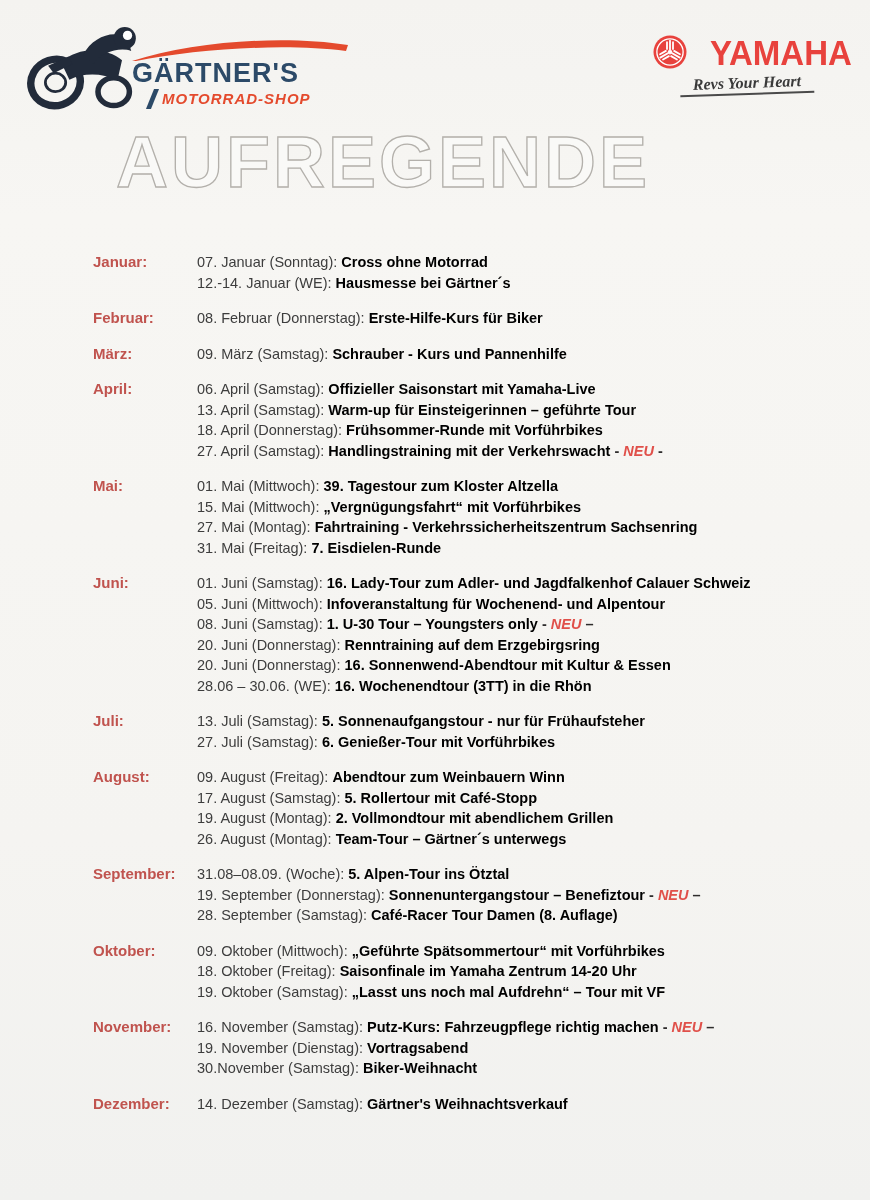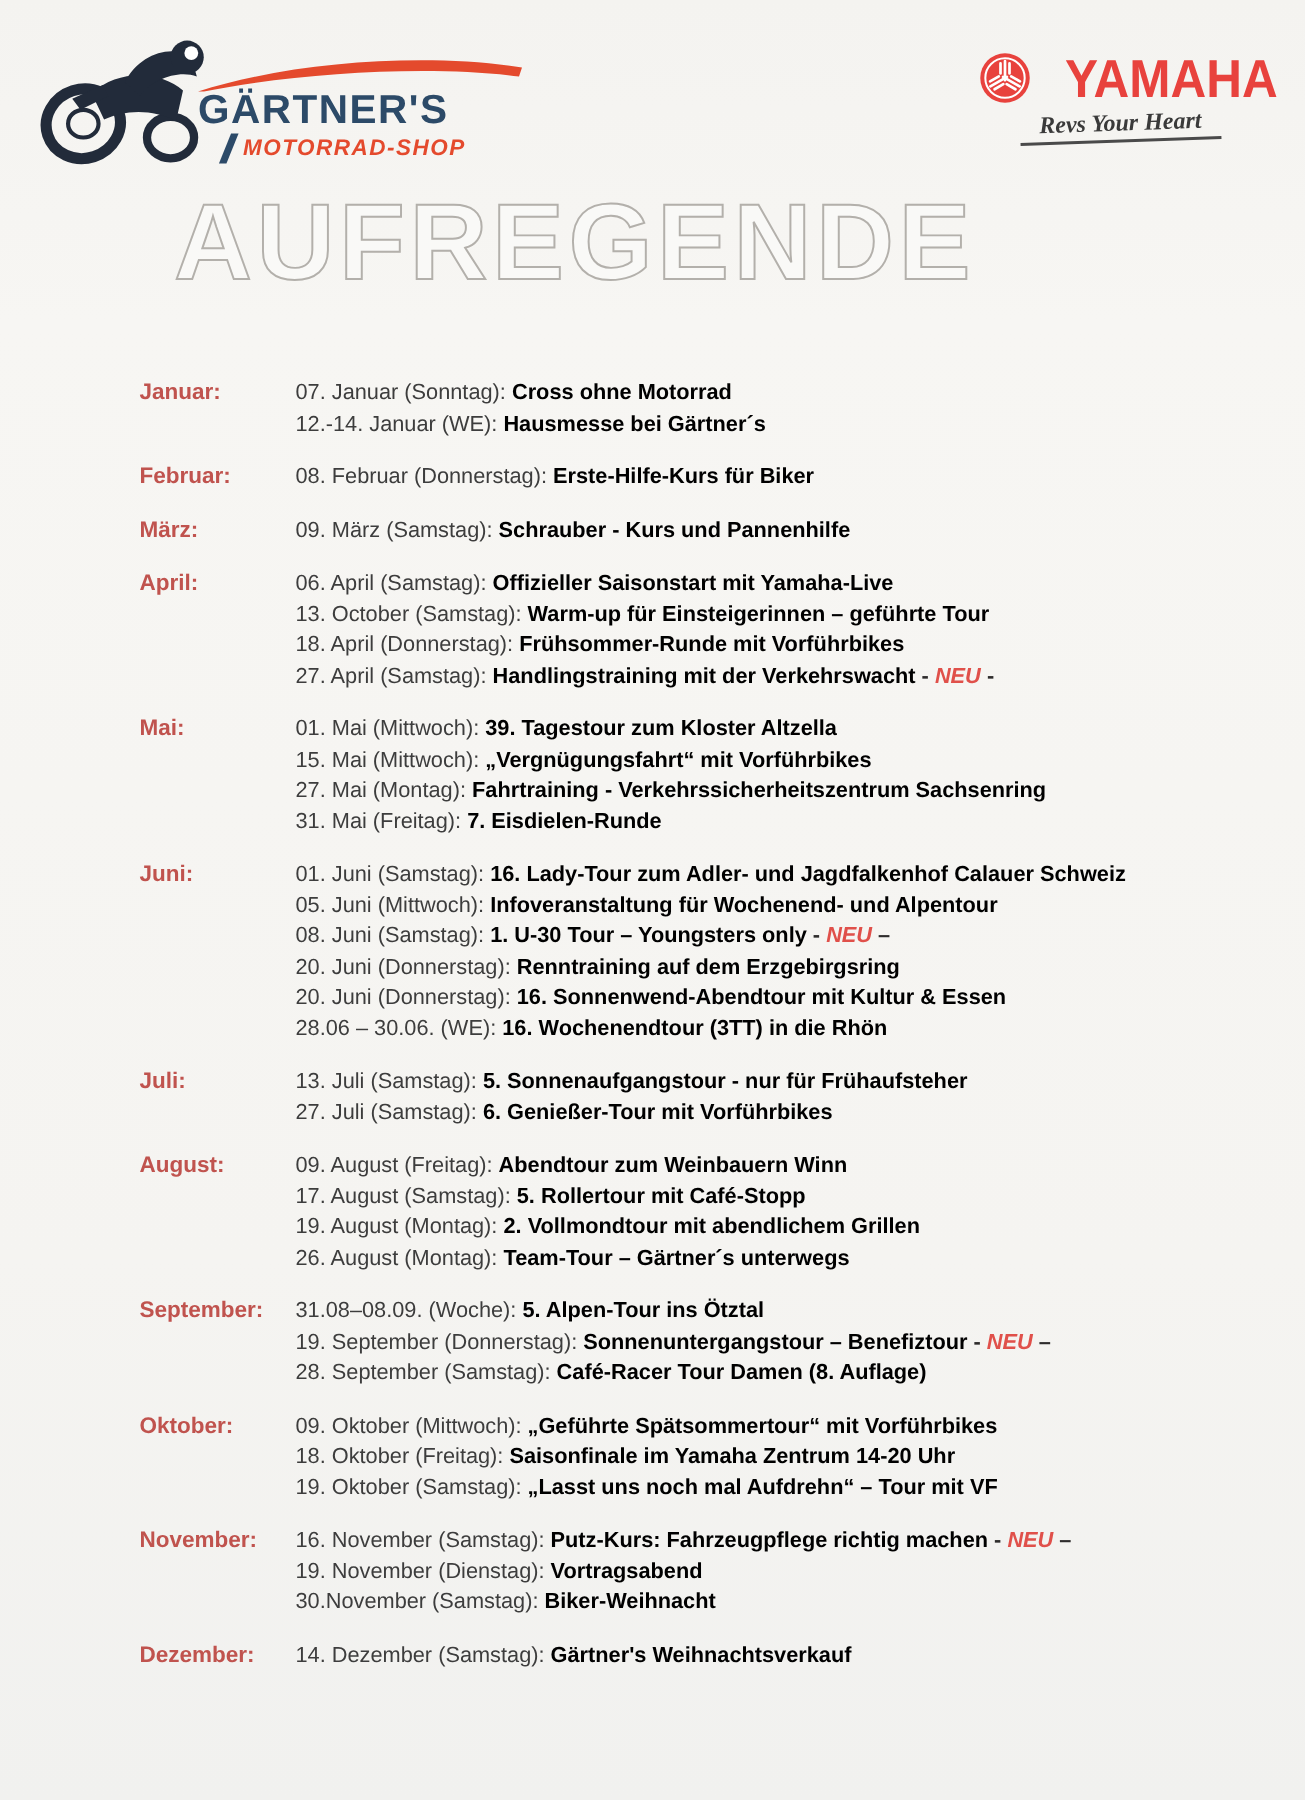--- a/index.html
+++ b/index.html
@@ -148,21 +148,21 @@
     <div class="month-events">
   <div class="event-line"><span class="ev-date">09. März (Samstag): </span><span class="ev-title">Schrauber - Kurs und Pannenhilfe</span></div>
 </div>
   </section>
 
   <section class="month-row">
     <div class="month-label">April:</div>
     <div class="month-events">
   <div class="event-line"><span class="ev-date">06. April (Samstag): </span><span class="ev-title">Offizieller Saisonstart mit Yamaha-Live</span></div>
 
-  <div class="event-line"><span class="ev-date">13. October (Samstag): </span><span class="ev-title">Warm-up für Einsteigerinnen – geführte Tour</span></div>
+  <div class="event-line"><span class="ev-date">13. April (Samstag): </span><span class="ev-title">Warm-up für Einsteigerinnen – geführte Tour</span></div>
 
   <div class="event-line"><span class="ev-date">18. April (Donnerstag): </span><span class="ev-title">Frühsommer-Runde mit Vorführbikes</span></div>
 
   <div class="event-line"><span class="ev-date">27. April (Samstag): </span><span class="ev-title">Handlingstraining mit der Verkehrswacht</span><span class="ev-neu-wrap"><span class="ev-neu-pre"> - </span><span class="ev-neu">NEU</span><span class="ev-neu-post"> -</span></span></div>
 </div>
   </section>
 
   <section class="month-row">
     <div class="month-label">Mai:</div>
     <div class="month-events">

